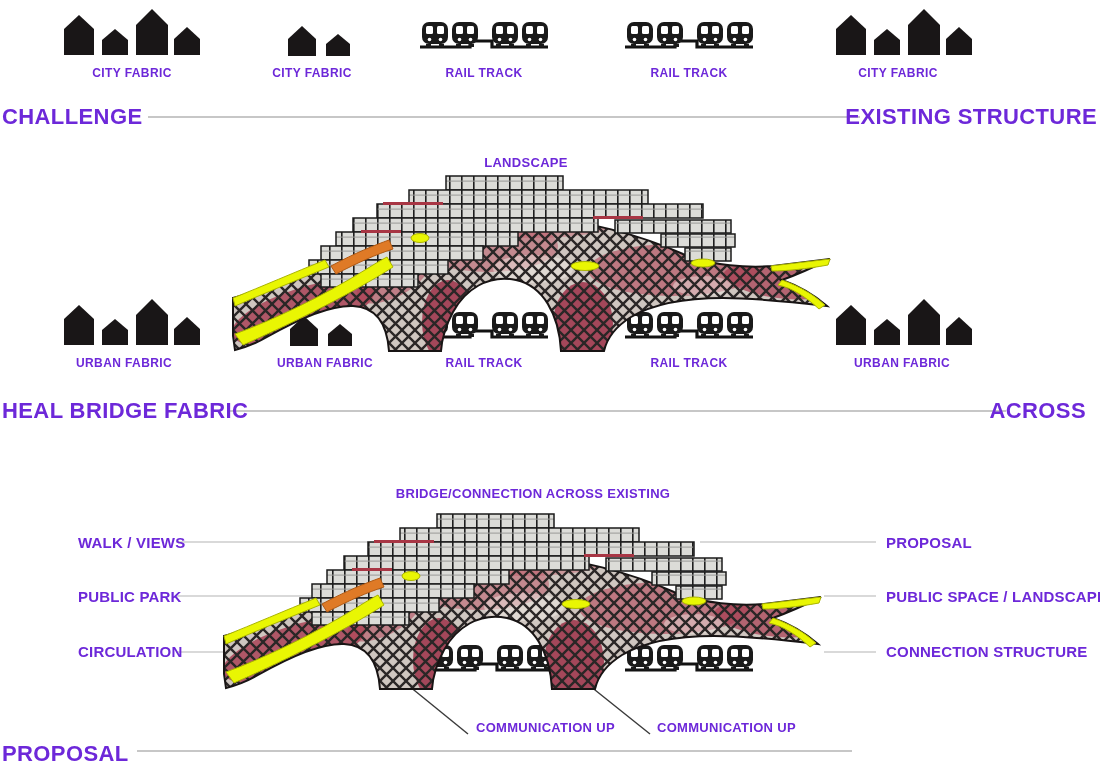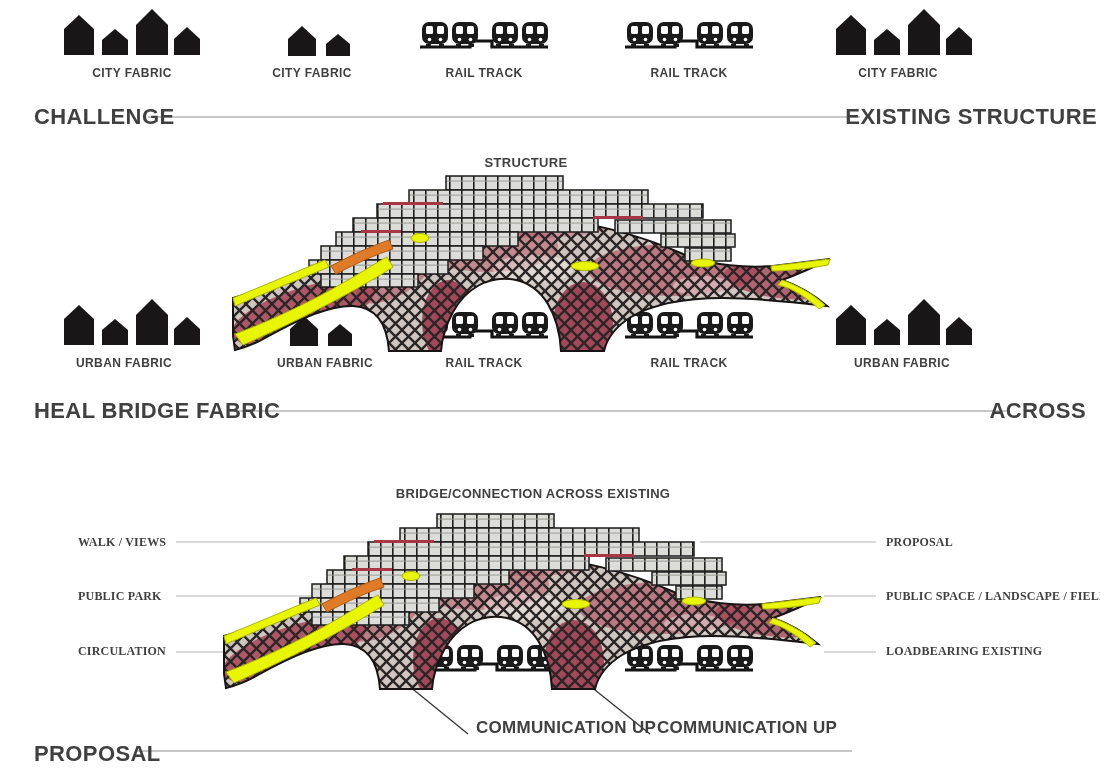--- a/index.html
+++ b/index.html
@@ -1,26 +1,26 @@
 <!DOCTYPE html>
 <html><head>
 <meta charset="utf-8">
 <style>
   html,body{margin:0;padding:0;background:#ffffff;}
   #canvas{
     position:relative;width:1100px;height:770px;background:#ffffff;overflow:hidden;
     font-family:"Liberation Sans", sans-serif;color:#231f20;
   }
   #art{position:absolute;left:0;top:0;z-index:1;}
-  .txt{position:absolute;z-index:2;white-space:nowrap;color:#404040;}
-  .title{font-size:22px;font-weight:600;letter-spacing:.4px;line-height:26px;margin-left:32px;}
+  .txt{position:absolute;z-index:2;white-space:nowrap;color:#6d28d9;}
+  .title{font-size:22px;font-weight:600;letter-spacing:.4px;line-height:26px;}
   .cap{font-size:12px;font-weight:700;letter-spacing:.4px;line-height:14px;transform:translateX(-50%);}
   .dlabel{font-size:13px;font-weight:600;letter-spacing:.3px;line-height:15px;transform:translateX(-50%);}
-  .side{font-size:12px;font-weight:600;letter-spacing:.2px;line-height:15px;font-family:Liberation Serif, serif;}
-  .callout{font-size:17px;font-weight:600;letter-spacing:.3px;line-height:14px;}
+  .side{font-size:15px;font-weight:600;letter-spacing:.2px;line-height:15px;}
+  .callout{font-size:13px;font-weight:600;letter-spacing:.3px;line-height:14px;}
 </style>
 </head>
 <body>
 
 <div id="canvas">
 
   <svg id="art" width="1100" height="770" viewBox="0 0 1100 770" aria-hidden="true">
     <defs>
       <pattern id="boxpat" width="12" height="14" patternUnits="userSpaceOnUse">
         <rect width="12" height="14" fill="#dcdcd8"></rect>
@@ -162,39 +162,39 @@
 
   <div class="txt cap" style="left:132px;top:66px">CITY FABRIC</div>
   <div class="txt cap" style="left:312px;top:66px">CITY FABRIC</div>
   <div class="txt cap" style="left:484px;top:66px">RAIL TRACK</div>
   <div class="txt cap" style="left:689px;top:66px">RAIL TRACK</div>
   <div class="txt cap" style="left:898px;top:66px">CITY FABRIC</div>
 
   <div class="txt title" style="left:2px;top:104px">CHALLENGE</div>
   <div class="txt title" style="right:3px;top:104px">EXISTING STRUCTURE</div>
 
-  <div class="txt dlabel" style="left:526px;top:155px">STRUCTURE</div>
+  <div class="txt dlabel" style="left:526px;top:155px">LANDSCAPE</div>
 
   <div class="txt cap" style="left:124px;top:356px">URBAN FABRIC</div>
   <div class="txt cap" style="left:325px;top:356px">URBAN FABRIC</div>
   <div class="txt cap" style="left:484px;top:356px">RAIL TRACK</div>
   <div class="txt cap" style="left:689px;top:356px">RAIL TRACK</div>
   <div class="txt cap" style="left:902px;top:356px">URBAN FABRIC</div>
 
   <div class="txt title" style="left:2px;top:398px">HEAL BRIDGE FABRIC</div>
   <div class="txt title" style="right:14px;top:398px">ACROSS</div>
 
   <div class="txt dlabel" style="left:533px;top:486px">BRIDGE/CONNECTION ACROSS EXISTING</div>
 
   <div class="txt side" style="left:78px;top:535px">WALK / VIEWS</div>
   <div class="txt side" style="left:78px;top:589px">PUBLIC PARK</div>
   <div class="txt side" style="left:78px;top:644px">CIRCULATION</div>
 
   <div class="txt side" style="left:886px;top:535px">PROPOSAL</div>
   <div class="txt side" style="left:886px;top:589px">PUBLIC SPACE / LANDSCAPE / FIELD</div>
-  <div class="txt side" style="left:886px;top:644px">LOADBEARING EXISTING</div>
+  <div class="txt side" style="left:886px;top:644px">CONNECTION STRUCTURE</div>
 
   <div class="txt callout" style="left:476px;top:721px">COMMUNICATION UP</div>
   <div class="txt callout" style="left:657px;top:721px">COMMUNICATION UP</div>
 
   <div class="txt title" style="left:2px;top:741px">PROPOSAL</div>
 
 </div>
 
 </body></html>

